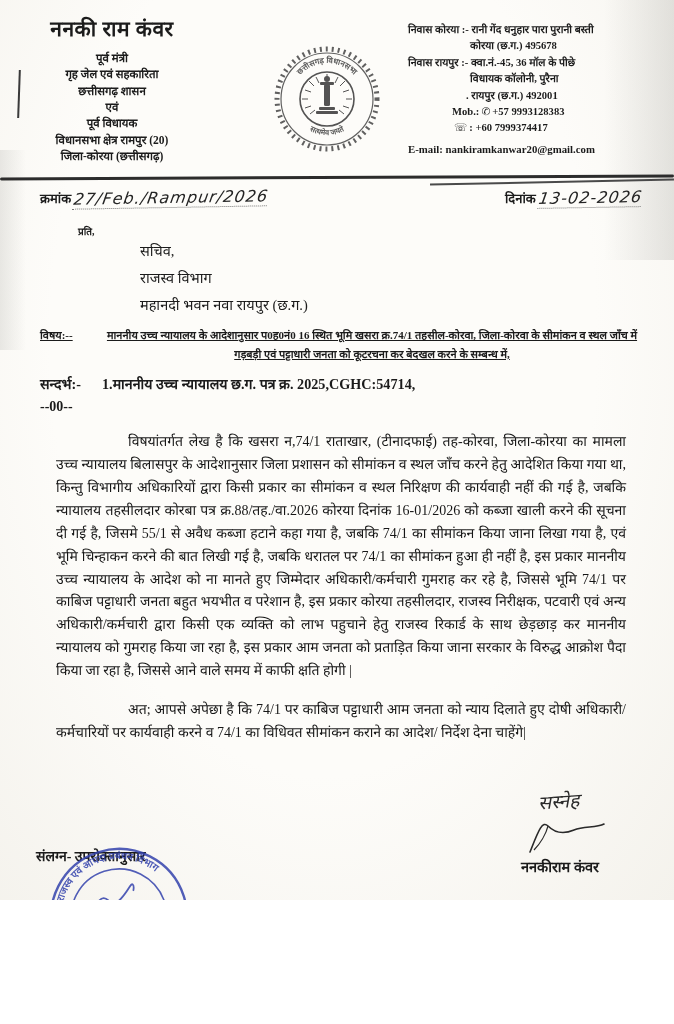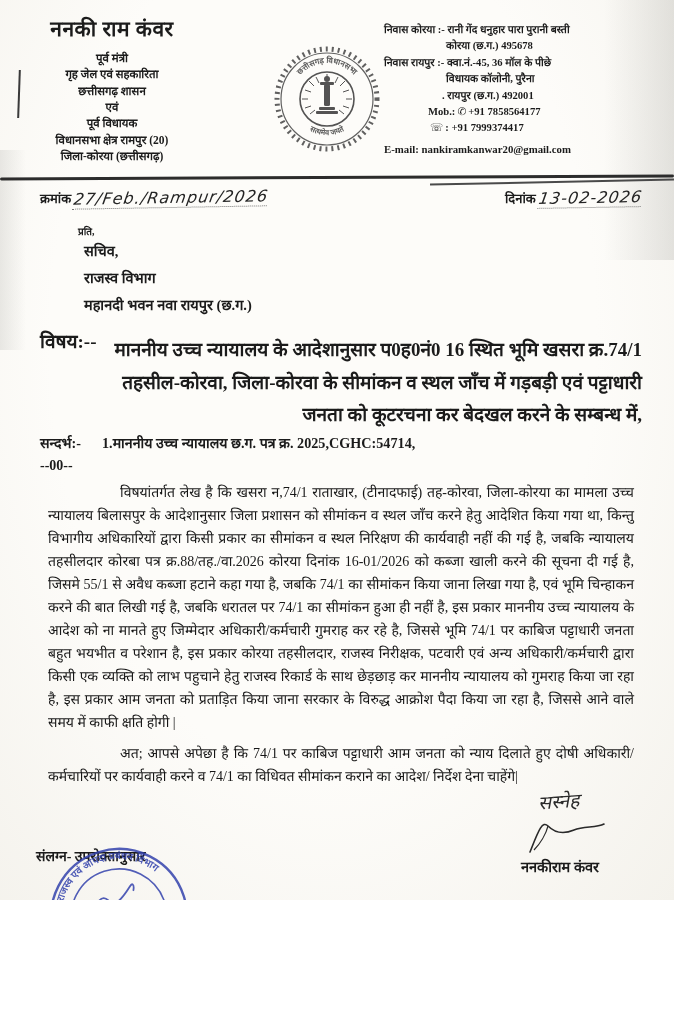--- a/index.html
+++ b/index.html
@@ -13,44 +13,44 @@
     background:linear-gradient(to left, rgba(120,120,115,.18), rgba(120,120,115,0));pointer-events:none;}
   .edge-shade-left{position:absolute;top:150px;left:0;width:26px;height:200px;
     background:linear-gradient(to right, rgba(120,120,115,.15), rgba(120,120,115,0));pointer-events:none;}
 
   
   .lh-left{position:absolute;top:14px;left:12px;width:200px;text-align:center;}
   .lh-name{font-size:21px;font-weight:bold;letter-spacing:.5px;white-space:nowrap;}
   .lh-sub{position:relative;margin-top:8px;font-size:11.5px;font-weight:600;line-height:1.42;font-family:Liberation Serif, serif;}
   .lh-bracket{position:absolute;left:6px;top:20px;height:48px;width:2px;background:#3a3a3a;transform:rotate(2deg);}
   .seal-wrap{position:absolute;top:44px;left:272px;width:110px;height:110px;opacity:.82;}
-  .lh-right{position:absolute;top:22px;left:384px;width:256px;font-size:10.6px;font-weight:600;line-height:1.55;}
+  .lh-right{position:absolute;top:22px;left:408px;width:256px;font-size:10.6px;font-weight:600;line-height:1.55;}
   .lh-right .ind{padding-left:62px;}
   .lh-right .ind2{padding-left:58px;}
   .lh-right .phones{padding-left:44px;}
   .lh-right .email{font-weight:bold;font-size:10.8px;margin-top:4px;}
   .phone-ic{display:inline-block;margin:0 2px;font-weight:normal;}
   .rule{position:absolute;top:176px;left:0;width:674px;height:3px;background:#2c2c2c;transform:rotate(-.25deg);border-radius:2px;}
   .rule2{position:absolute;top:181px;left:430px;width:244px;height:2px;background:#4a4a4a;transform:rotate(-1.2deg);}
 
   
   .content{position:absolute;top:188px;left:40px;width:602px;}
   .refrow{display:flex;justify-content:space-between;align-items:flex-end;font-size:13px;font-weight:bold;}
   .hand{font-style:italic;display:inline-block;transform:skewX(-10deg) rotate(-1deg);
         font-family:"DejaVu Sans",sans-serif;font-weight:normal;color:#242424;}
   .hand-lg{font-size:16px;letter-spacing:1px;border-bottom:1px dotted #777;}
   .to-line{margin:16px 0 0 38px;font-size:10px;font-weight:bold;}
-  .rcpt{margin-left:44px;font-size:14.5px;font-weight:bold;line-height:1.85;}
-  .subj{display:flex;margin-top:8px;font-size:19px;font-weight:bold;line-height:1.7;}
+  .rcpt{margin-left:100px;font-size:14.5px;font-weight:normal;line-height:1.85;}
+  .subj{display:flex;margin-top:8px;font-size:11px;font-weight:bold;line-height:1.7;text-decoration:underline;}
   .subj .lbl{flex:0 0 62px;}
-  .subj .txt{flex:1;text-align:right;margin-top:8px;}
-  .refline{display:flex;margin-top:2px;font-size:14.2px;font-weight:bold;}
+  .subj .txt{flex:1;text-align:center;}
+  .refline{display:flex;margin-top:10px;font-size:14.2px;font-weight:bold;}
   .refline .lbl{flex:0 0 62px;}
   .sep{font-size:14px;font-weight:bold;margin:6px 0 4px;}
-  .para{font-size:14px;line-height:1.64;text-align:justify;margin:8px;color:#161616;}
+  .para{font-size:14px;line-height:1.64;text-align:justify;margin:16px;color:#161616;}
   .para.first{text-indent:72px;}
   .para+.para{margin-top:2px;}
 
   
   .enclosure{position:absolute;top:846px;left:36px;font-size:14px;font-weight:bold;}
   .signblock{position:absolute;top:788px;left:470px;width:180px;text-align:center;}
   .salute{font-size:19px;transform:skewX(-14deg) rotate(-4deg);display:inline-block;color:#2a2a2a;}
   .flourish{display:block;margin:-2px auto 0;}
   .signatory{font-size:14.5px;font-weight:bold;margin-top:0px;}
 
@@ -122,24 +122,24 @@
     </svg>
   </div>
 
   <div class="lh-right">
     <div>निवास कोरया :- रानी गेंद धनुहार पारा पुरानी बस्ती</div>
     <div class="ind">कोरया (छ.ग.) 495678</div>
     <div>निवास रायपुर :- क्वा.नं.-45, 36 मॉल के पीछे</div>
     <div class="ind">विधायक कॉलोनी, पुरैना</div>
     <div class="ind2">. रायपुर (छ.ग.) 492001</div>
     <div class="phones">
-      <span>Mob.:</span><span class="phone-ic">✆</span><span>+91 7858564177</span>
+      <span>Mob.:</span><span class="phone-ic">✆</span><span>+57 9993128383</span>
     </div>
     <div class="phones">
-      <span class="phone-ic">☏</span><span>: +91 7999374417</span>
+      <span class="phone-ic">☏</span><span>: +60 7999374417</span>
     </div>
     <div class="email">
       <span>E-mail:</span>
       <span>nankiramkanwar20@gmail.com</span>
     </div>
   </div>
 
   <div class="rule"></div>
   <div class="rule2"></div>
 

